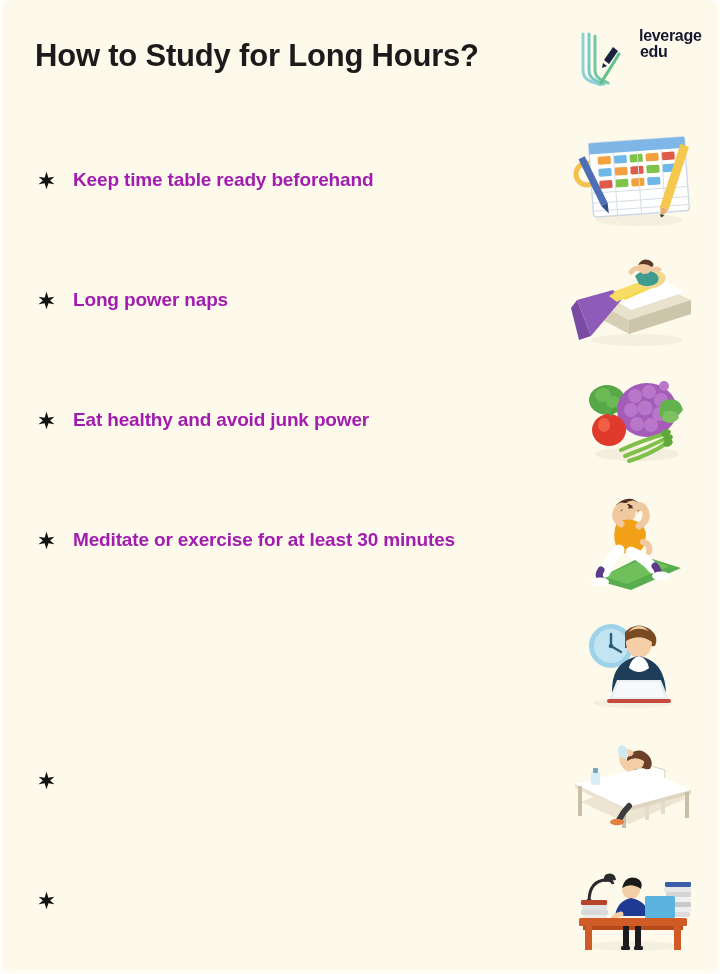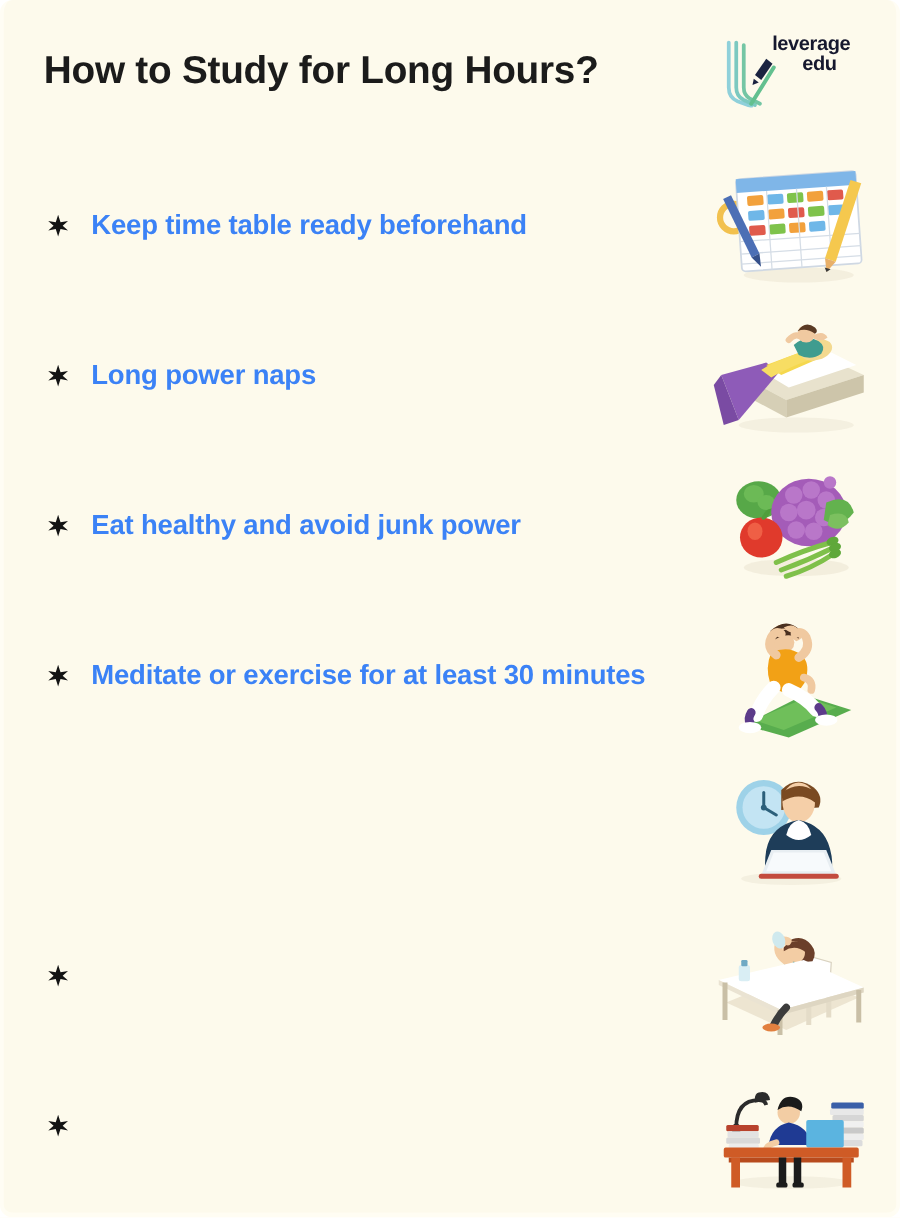--- a/index.html
+++ b/index.html
@@ -49,35 +49,34 @@
     width: 122px;
     height: 62px;
   }
   .logo-mark {
     position: absolute;
     left: 0; top: 4px;
     width: 44px; height: 56px;
   }
   .logo-text {
     position: absolute;
-    left: 30px;
+    left: 60px;
     top: 2px;
     width: 80px;
     line-height: 0.96;
-    text-align: center;
   }
   .logo-word-1, .logo-word-2 {
     display: block;
     font-size: 16px;
     font-weight: bold;
     color: #16182e;
     letter-spacing: -0.3px;
   }
   .logo-word-2 {
-    margin-left: 13px;
+    margin-left: 1px;
     margin-top: 1px;
   }
 
   
   .tips {
     position: absolute;
     left: 0;
     top: 120px;
     width: 720px;
     height: 846px;
@@ -98,23 +97,23 @@
     height: 34px;
   }
   .bullet-star {
     width: 19px;
     height: 19px;
     flex: 0 0 19px;
     display: block;
   }
   .tip-label {
     margin-left: 17px;
-    font-size: 22px;
+    font-size: 19px;
     font-weight: bold;
-    color: #3b82f6;
+    color: #a21caf;
     letter-spacing: -0.15px;
     white-space: nowrap;
     text-align: center;
   }
   .tip-art {
     position: absolute;
     right: 26px;
     width: 128px;
     height: 104px;
   }

